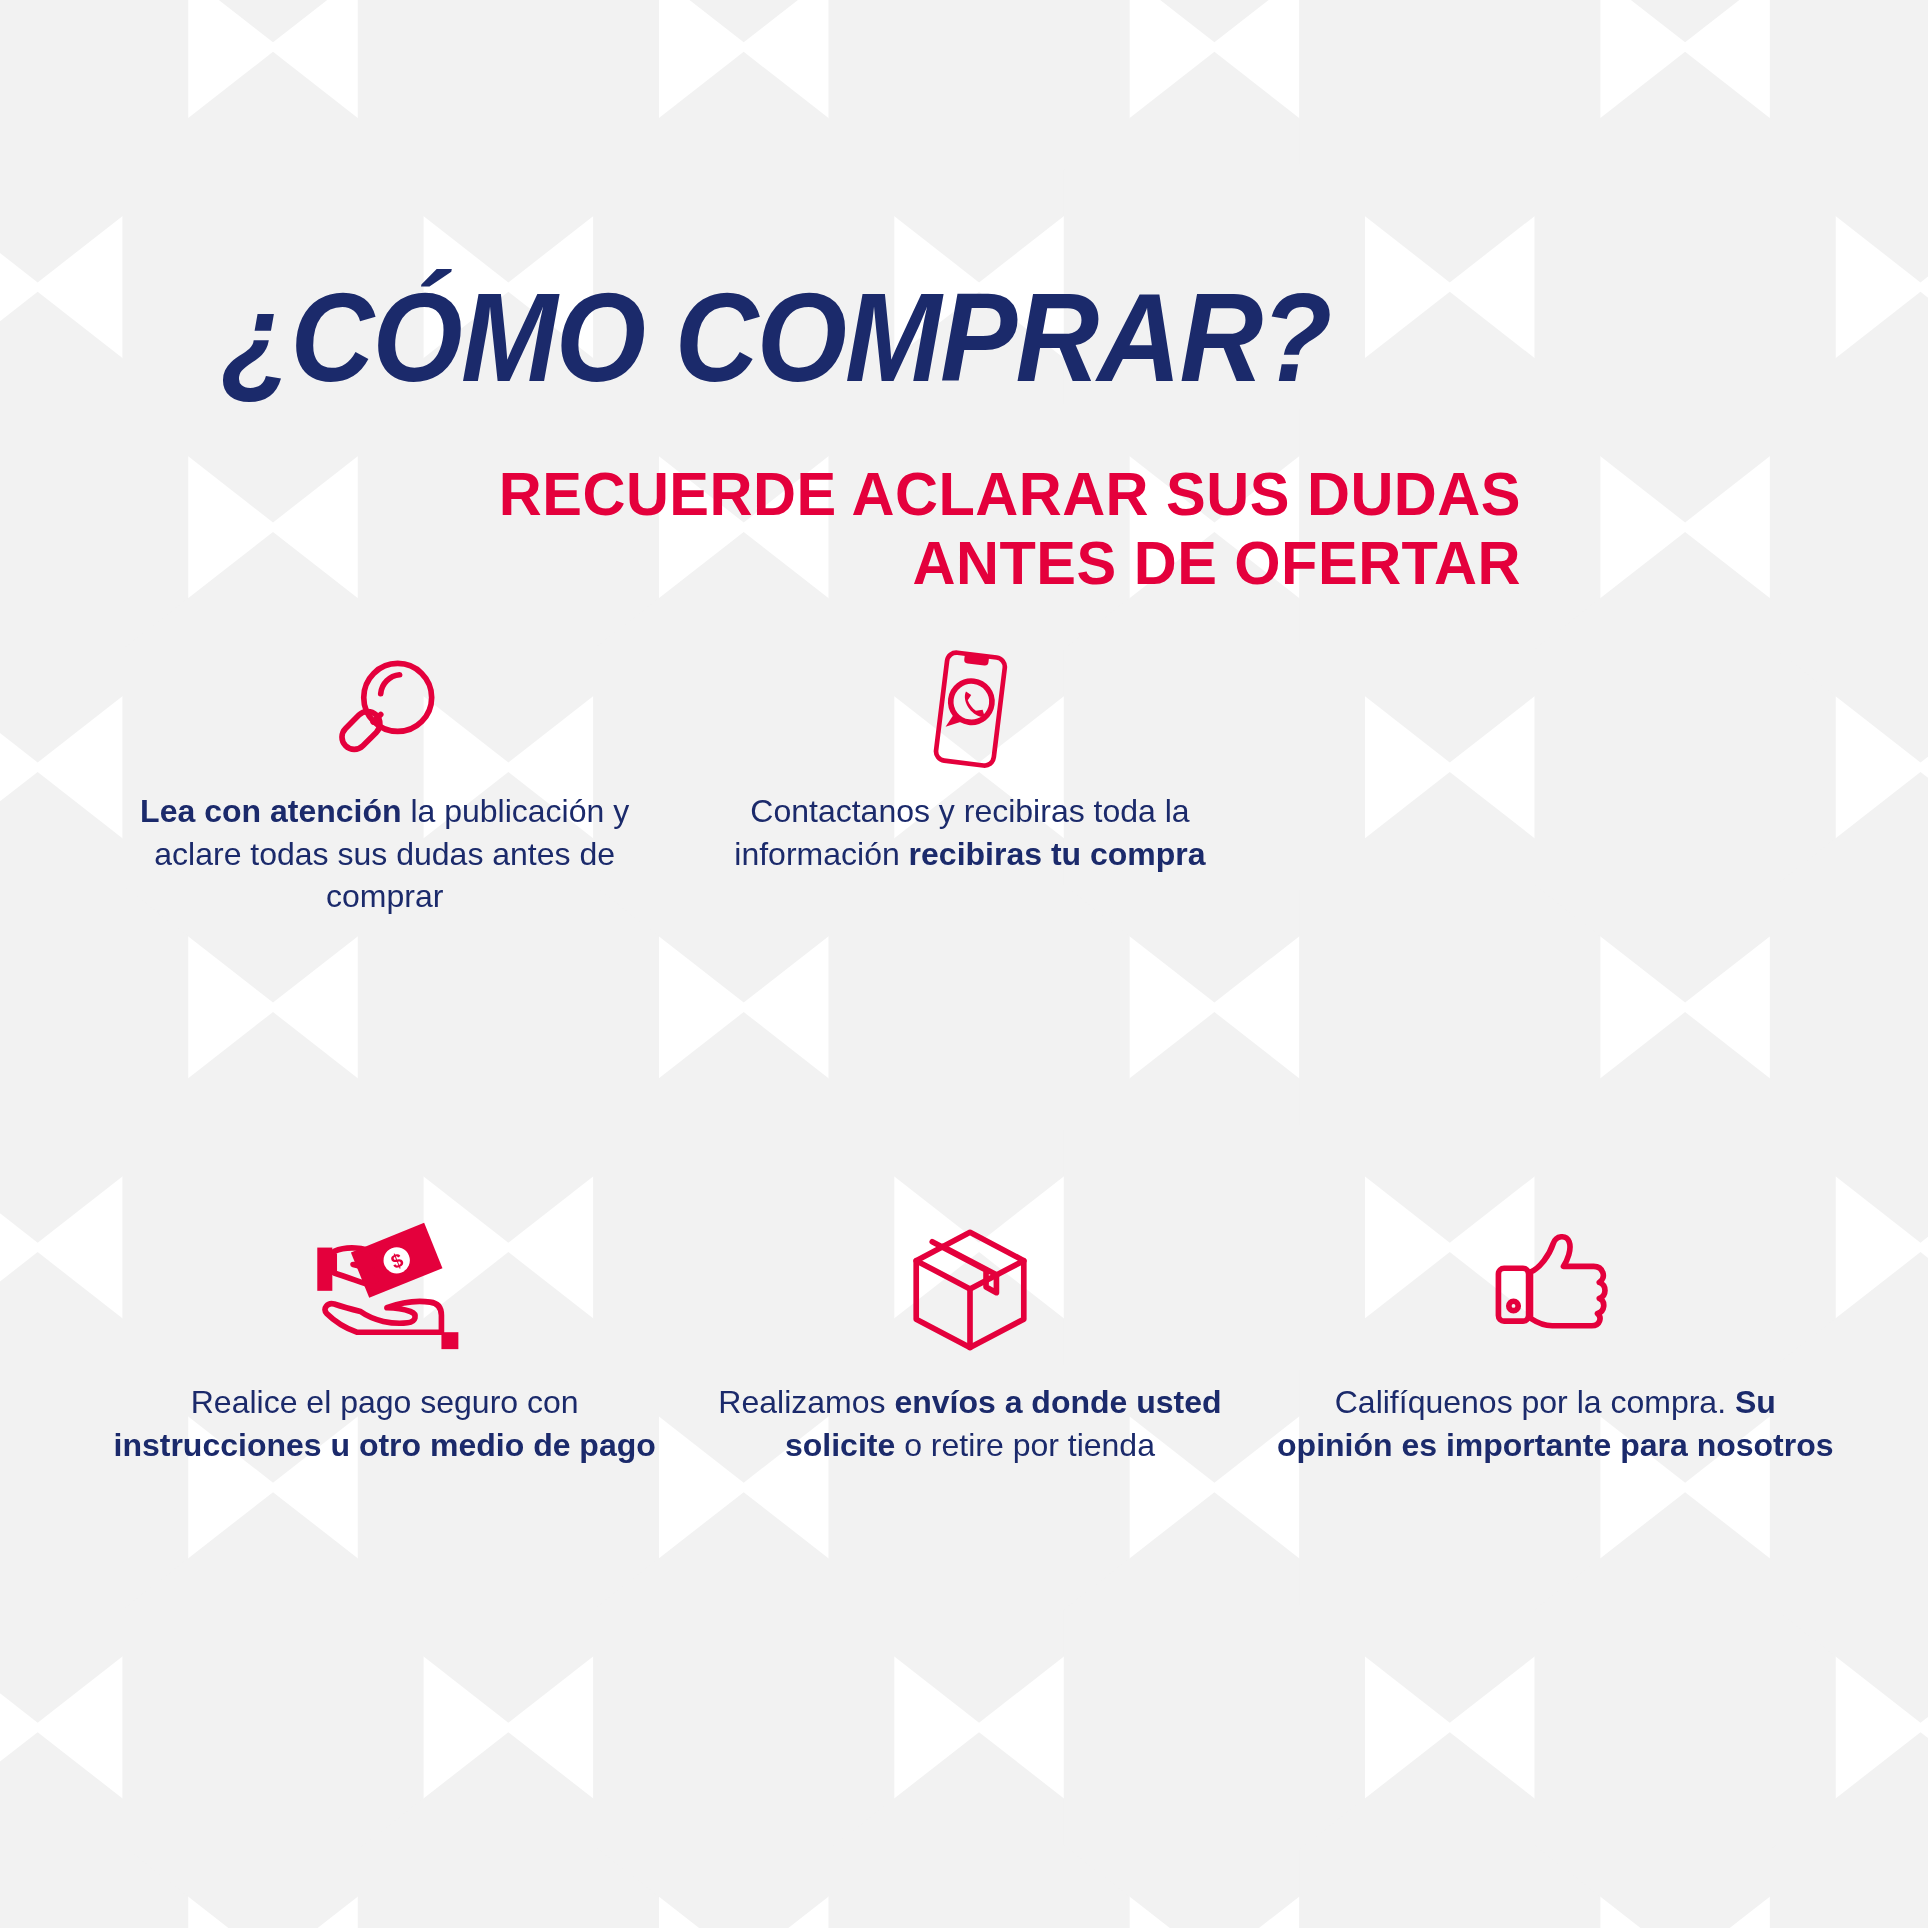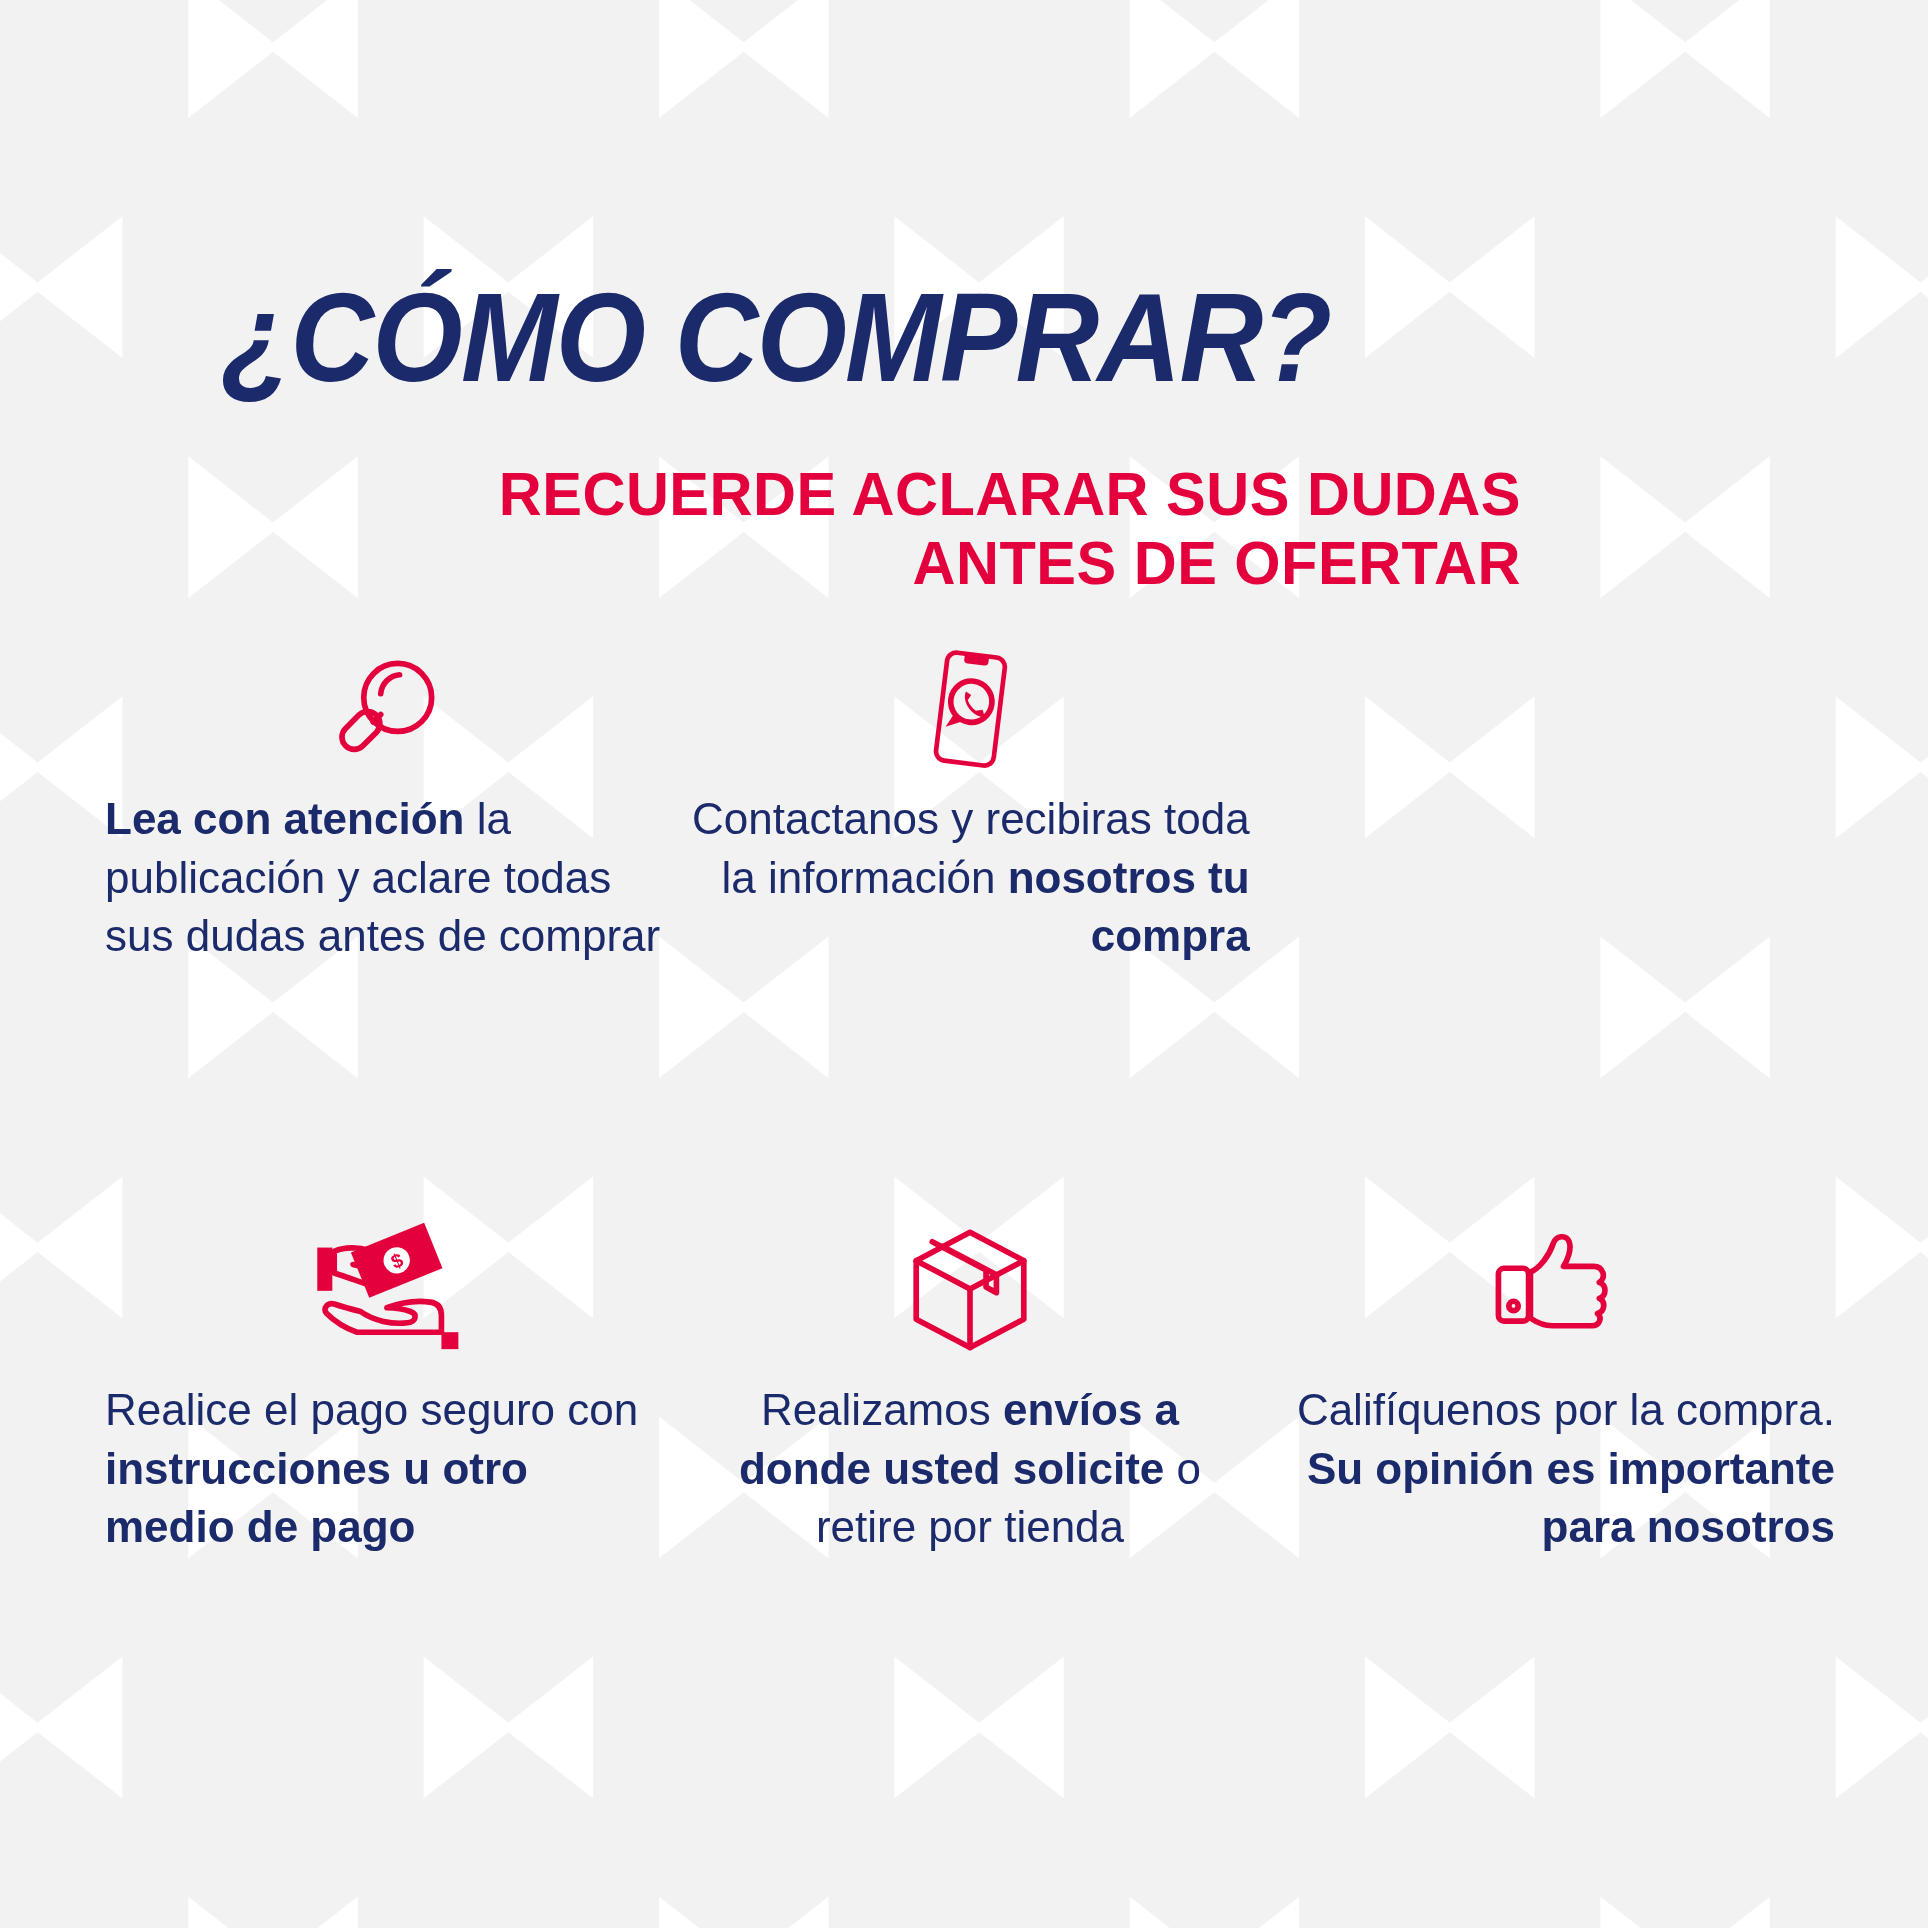--- a/index.html
+++ b/index.html
@@ -86,24 +86,25 @@
     height:121px;
     display:flex;
     align-items:flex-end;
     margin-bottom:19px;
   }
   .icon-box.c-left   { justify-content:center; }
   .icon-box.c-center { justify-content:center; }
   .icon-box.c-right  { justify-content:center; }
 
   .card-text {
-    font-size:44px;
+    font-size:32px;
     line-height:1.33;
     color:#1b2a6b;
     font-weight:400;
+    text-align:center;
   }
   .card-text b { font-weight:bold; }
 
   
   .buy-btn-wrap {
     margin-top:34px;
     display:flex;
     justify-content:center;
   }
   #buy-button {
@@ -260,21 +261,21 @@
           <svg width="105" height="124" viewBox="0 0 112 132">
             <g transform="rotate(7 56 66)">
               <rect x="26" y="8" width="62" height="116" rx="10" ry="10" fill="none" stroke="#e4003c" stroke-width="5"></rect>
               <path d="M44 8 h26 v6 a4 4 0 0 1 -4 4 h-18 a4 4 0 0 1 -4 -4 z" fill="#e4003c"></path>
               <circle cx="57" cy="58" r="22" fill="none" stroke="#e4003c" stroke-width="6"></circle>
               <path d="M40 74 L33 88 L48 81 Z" fill="#e4003c"></path>
               <path d="M50 48 c-2 6 1 13 6 18 c5 5 12 8 17 6 l-3 -7 l-7 2 c-4 -2 -8 -6 -10 -10 l3 -6 z" fill="#e4003c"></path>
             </g>
           </svg>
         </div>
-        <div class="card-text">Contactanos y recibiras toda la información <b>nosotros tu compra</b></div>
+        <div class="card-text">Contactanos y recibiras toda la información <b>recibiras tu compra</b></div>
       </div>
     </div>
 
     <div class="row row-bottom">
 
       <div class="col align-left">
         <div class="icon-box c-left">
           <svg width="158" height="134" viewBox="0 0 168 142">
 
             <g transform="rotate(-22 92 52)">

